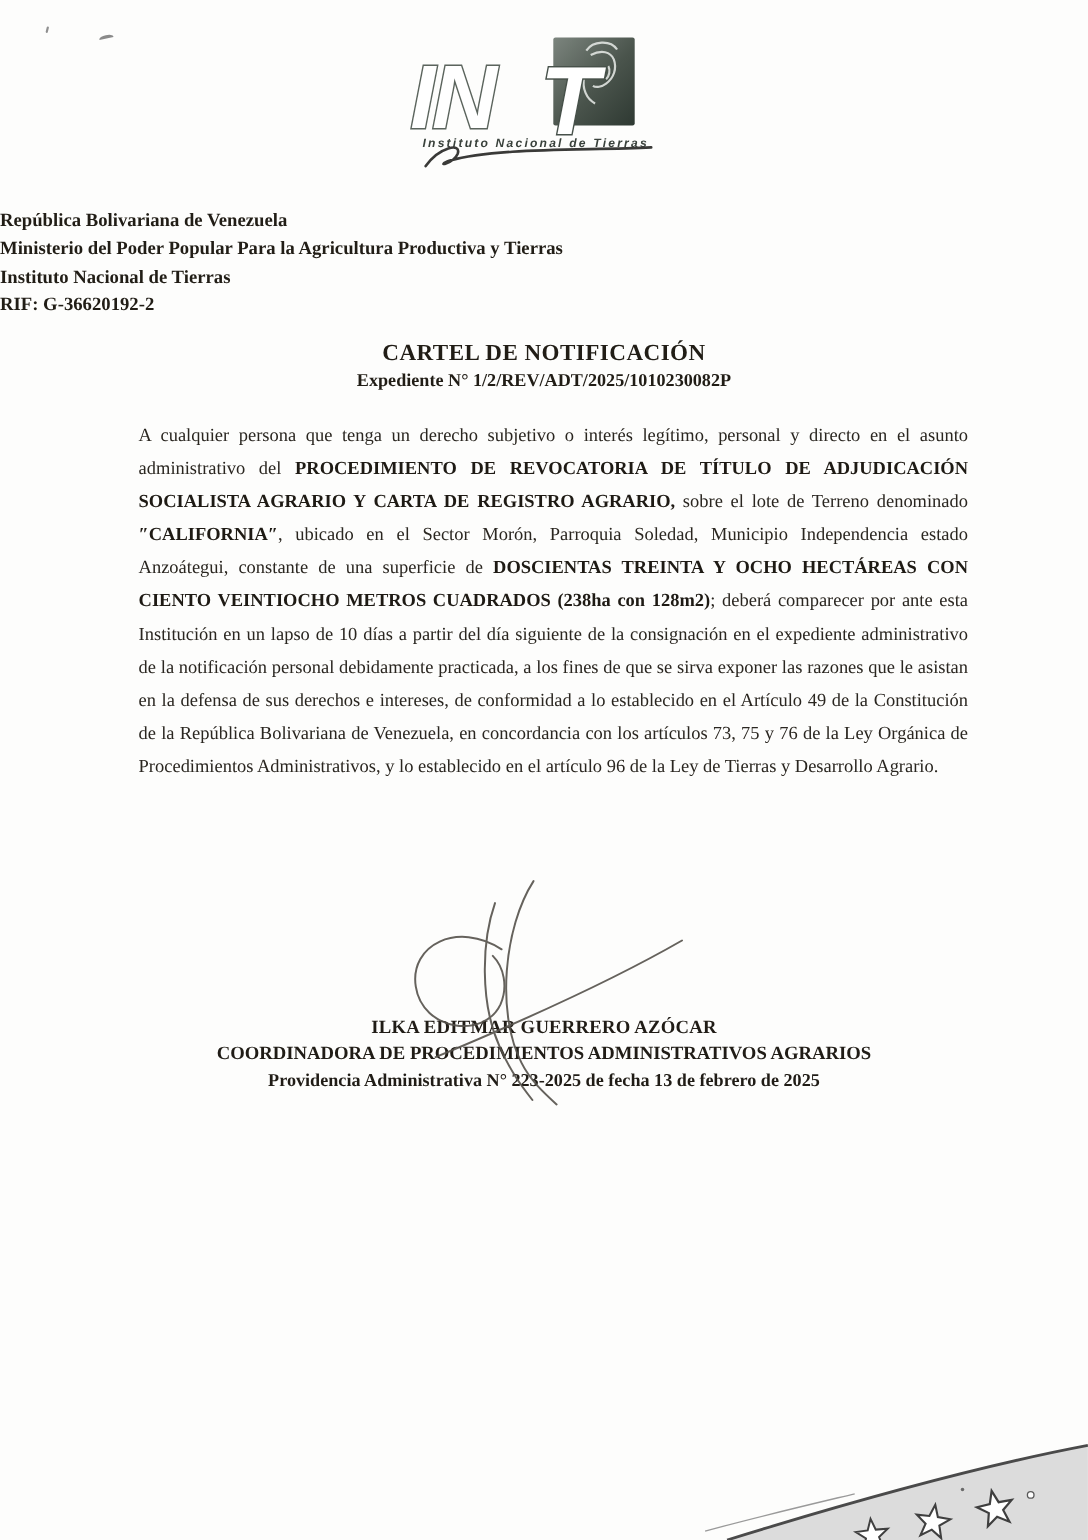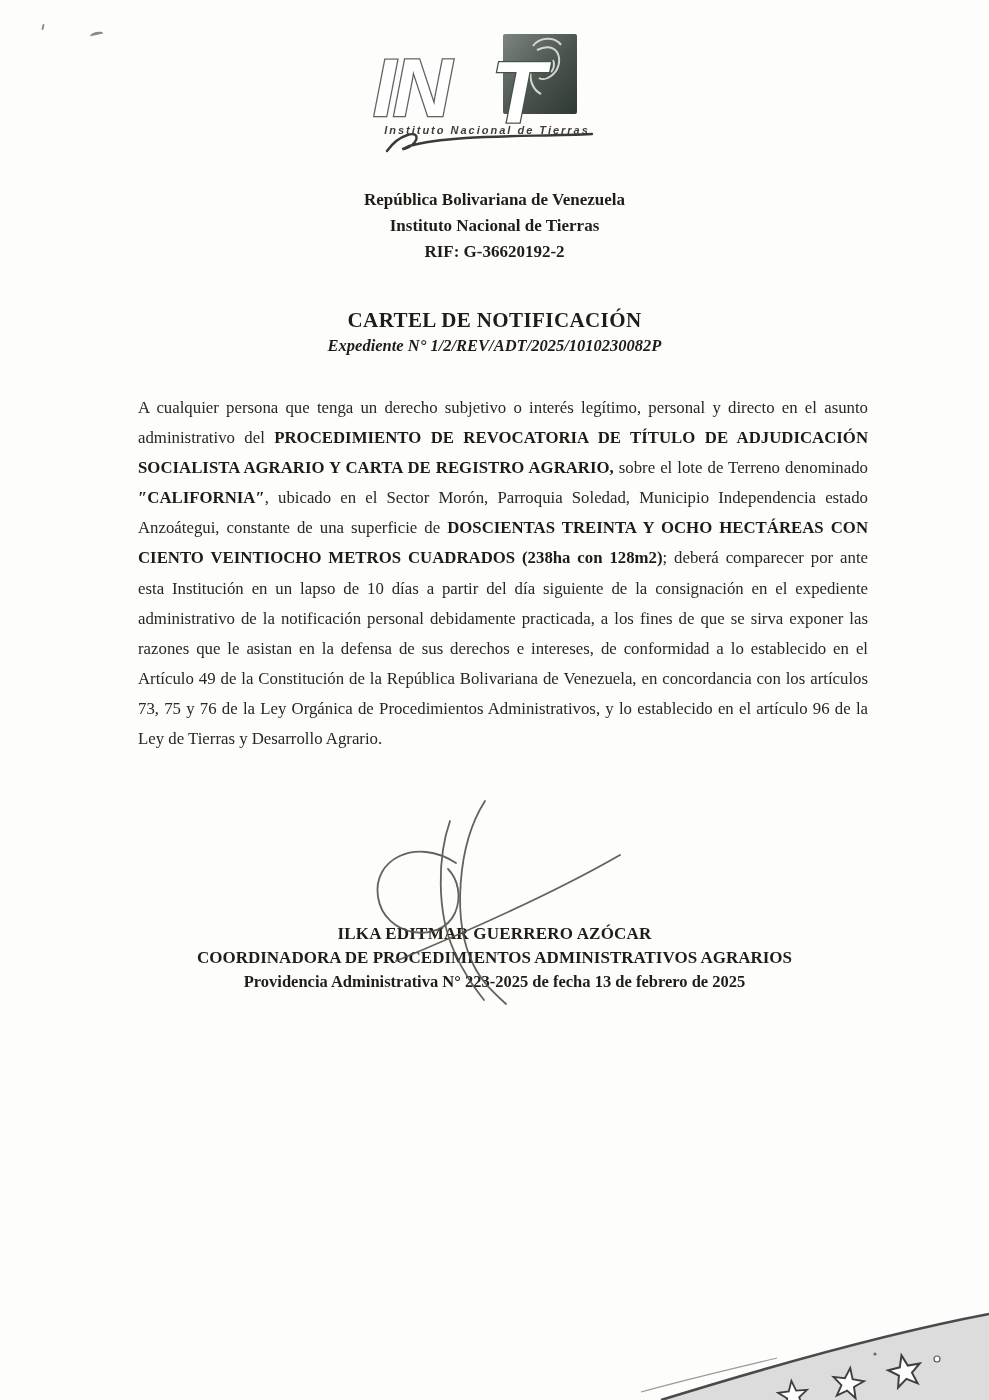--- a/index.html
+++ b/index.html
@@ -9,30 +9,30 @@
     background:#fdfdfc;
     font-family:"Liberation Serif","DejaVu Serif",serif;
     color:#2a2620;
   }
   
   .speck1{position:absolute;left:42px;top:24px;width:2px;height:6px;background:#909090;transform:rotate(14deg);border-radius:2px;}
   .speck2{position:absolute;left:90px;top:32px;width:13px;height:3px;background:#8a8a8a;transform:rotate(-12deg);border-radius:60% 60% 10% 10%/100% 100% 0 0;}
 
   .logo-wrap{position:absolute;left:365px;top:30px;width:250px;height:140px;}
 
-  .gov-header{position:absolute;top:187px;left:0;width:100%;text-align:center;
+  .gov-header{position:absolute;top:187px;left:0;width:100%;
     font-weight:bold;font-size:17px;line-height:25.8px;color:#211d16;}
   .doc-title{position:absolute;top:307px;left:0;width:100%;text-align:center;
     font-weight:bold;color:#211d16;}
   .doc-title .h{font-size:21px;line-height:26px;letter-spacing:.4px;}
-  .doc-title .e{font-size:16.5px;line-height:25px;font-style:italic;}
+  .doc-title .e{font-size:16.5px;line-height:25px;}
 
   .body-text{position:absolute;top:377px;left:122px;width:762px;
     font-size:16.8px;line-height:30.1px;}
-  .body-text p{margin:16px;}
+  .body-text p{margin:4px;}
   .justified{text-align:justify;}
   .b{font-weight:bold;color:#1e1a14;}
 
   .sig-flourish{position:absolute;left:358px;top:793px;width:280px;height:215px;z-index:3;pointer-events:none;}
   .sig-block{position:absolute;top:922px;left:0;width:100%;text-align:center;
     font-weight:bold;color:#201c16;z-index:2;}
   .sig-block .n{font-size:17px;line-height:24px;letter-spacing:.2px;}
   .sig-block .r{font-size:17px;line-height:24px;}
   .sig-block .p{font-size:16.5px;line-height:23.5px;}
 
@@ -66,20 +66,21 @@
     <g>
       <text x="126" y="92" font-family="Liberation Sans, sans-serif" font-style="italic" font-weight="bold" font-size="88" fill="#ffffff" stroke="#47514a" stroke-width="2.6" paint-order="stroke">T</text>
     </g>
     <text x="122" y="104" text-anchor="middle" font-family="Liberation Sans, sans-serif" font-style="italic" font-weight="bold" font-size="11" letter-spacing="2" fill="#39413b">Instituto Nacional de Tierras</text>
     <path d="M22,121 C34,104 55,99 51,110 C47,119 29,122 44,116 C86,104 166,107 227,104" stroke="#3a3a38" stroke-width="2.4" fill="none" stroke-linecap="round"></path>
   </svg>
 </div>
 
 <div class="gov-header">
   <div>República Bolivariana de Venezuela</div>
+  <div>Ministerio del Poder Popular Para la Agricultura Productiva y Tierras</div>
   <div>Instituto Nacional de Tierras</div>
   <div>RIF: G-36620192-2</div>
 </div>
 
 <div class="doc-title">
   <div class="h">CARTEL DE NOTIFICACIÓN</div>
   <div class="e">Expediente N° 1/2/REV/ADT/2025/1010230082P</div>
 </div>
 
 <div class="body-text">

